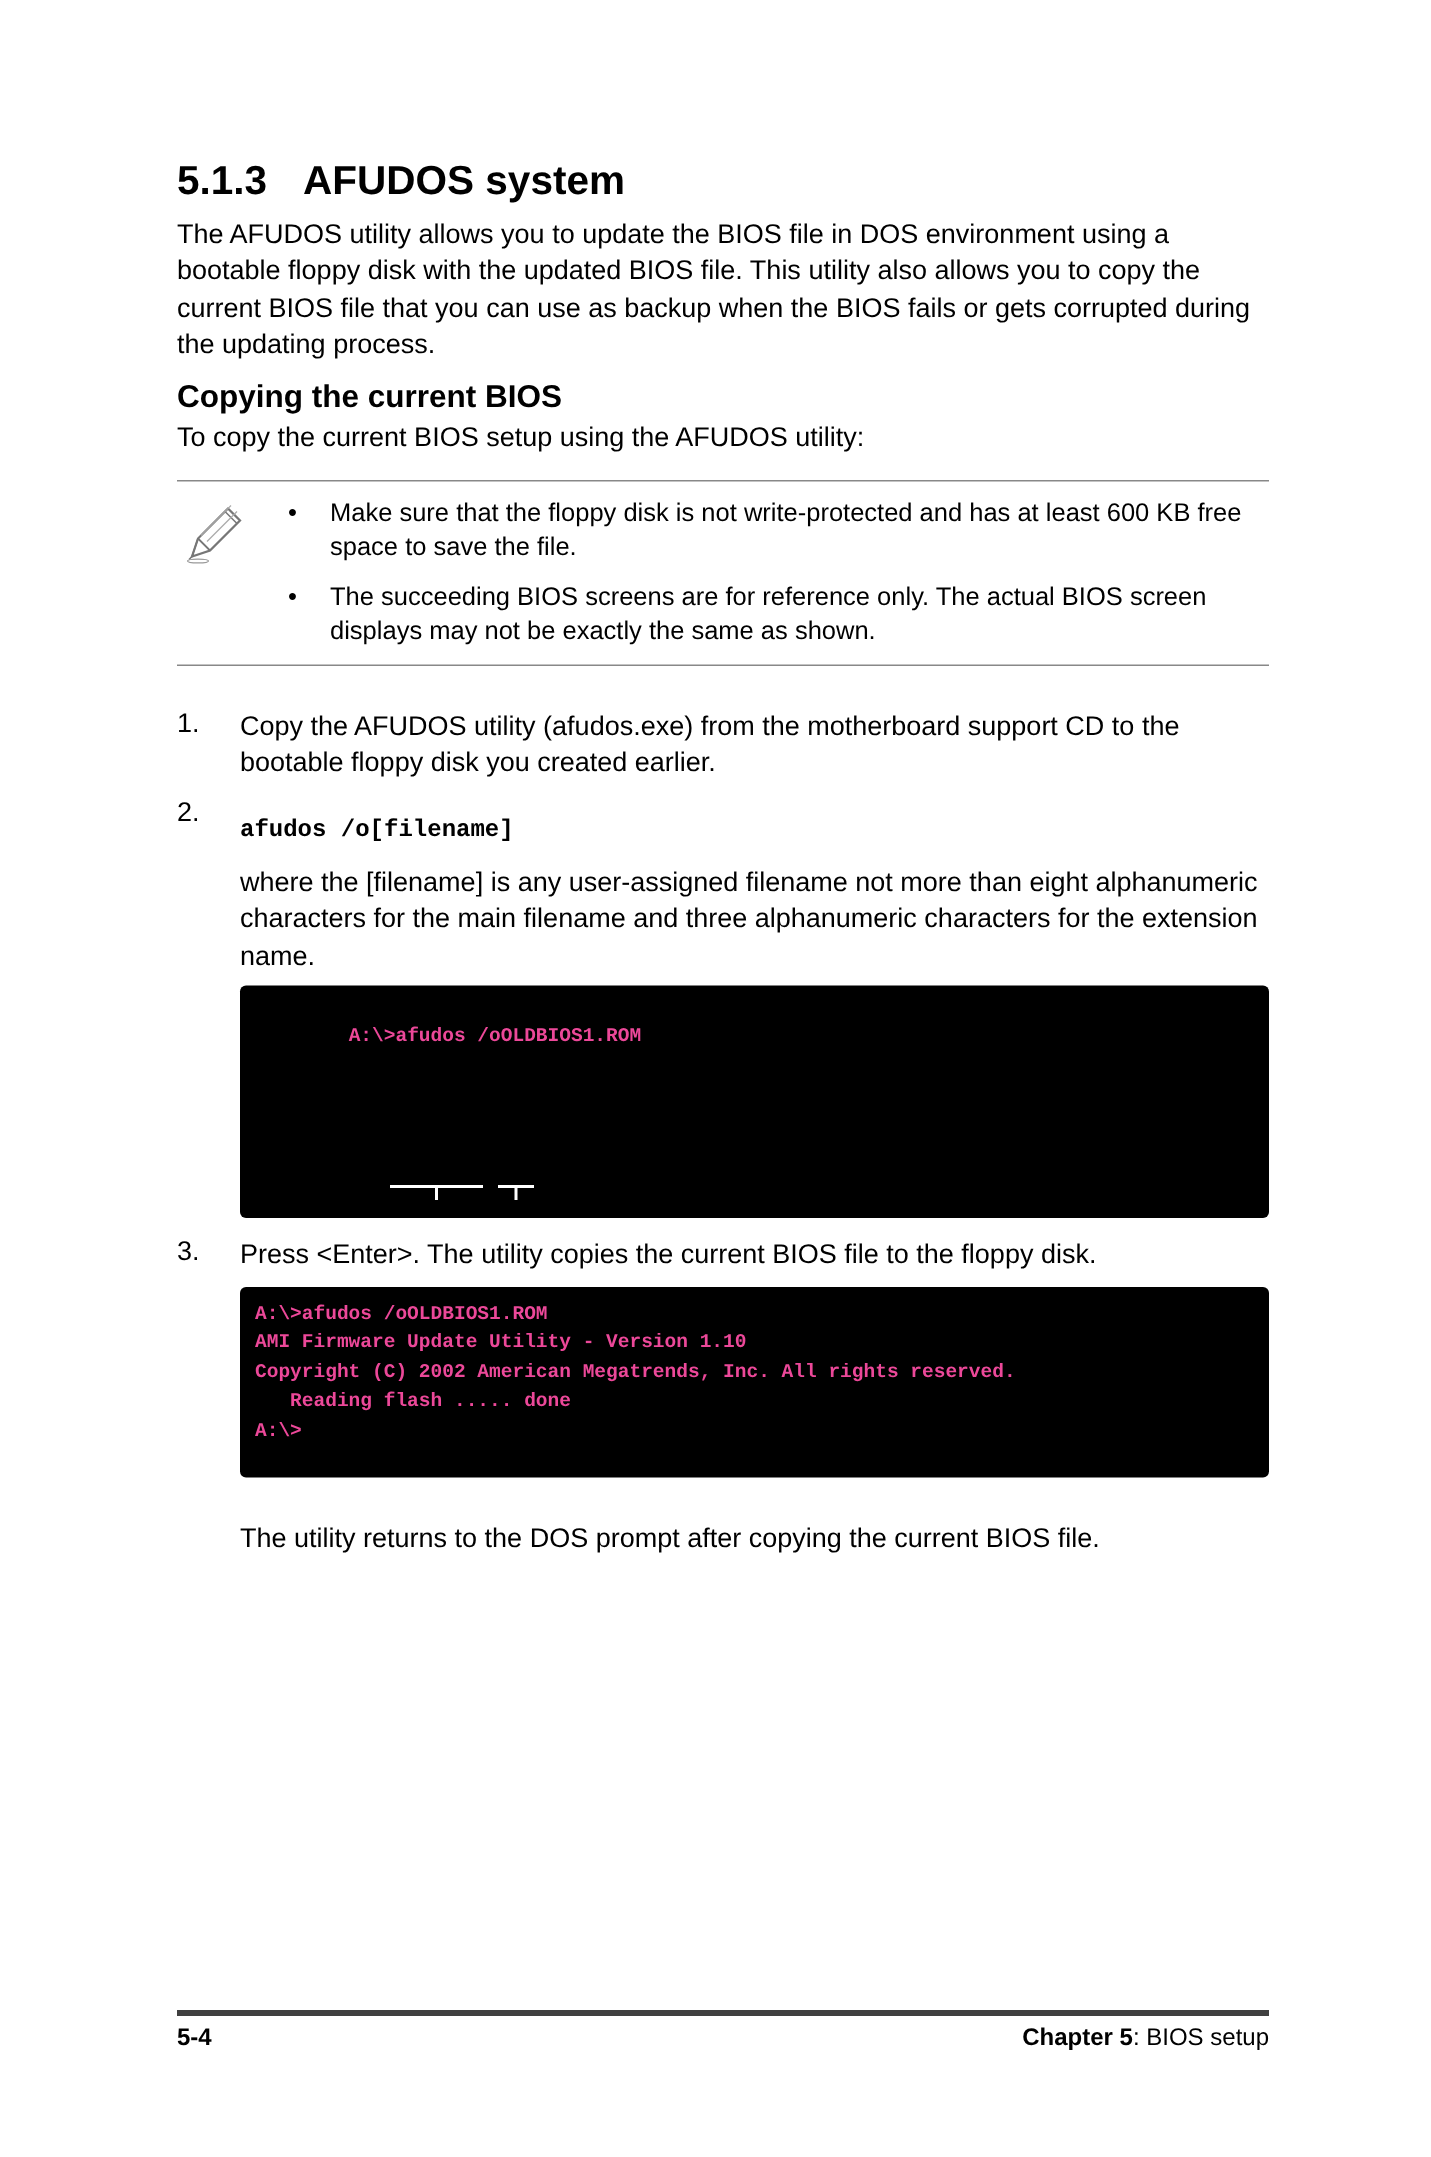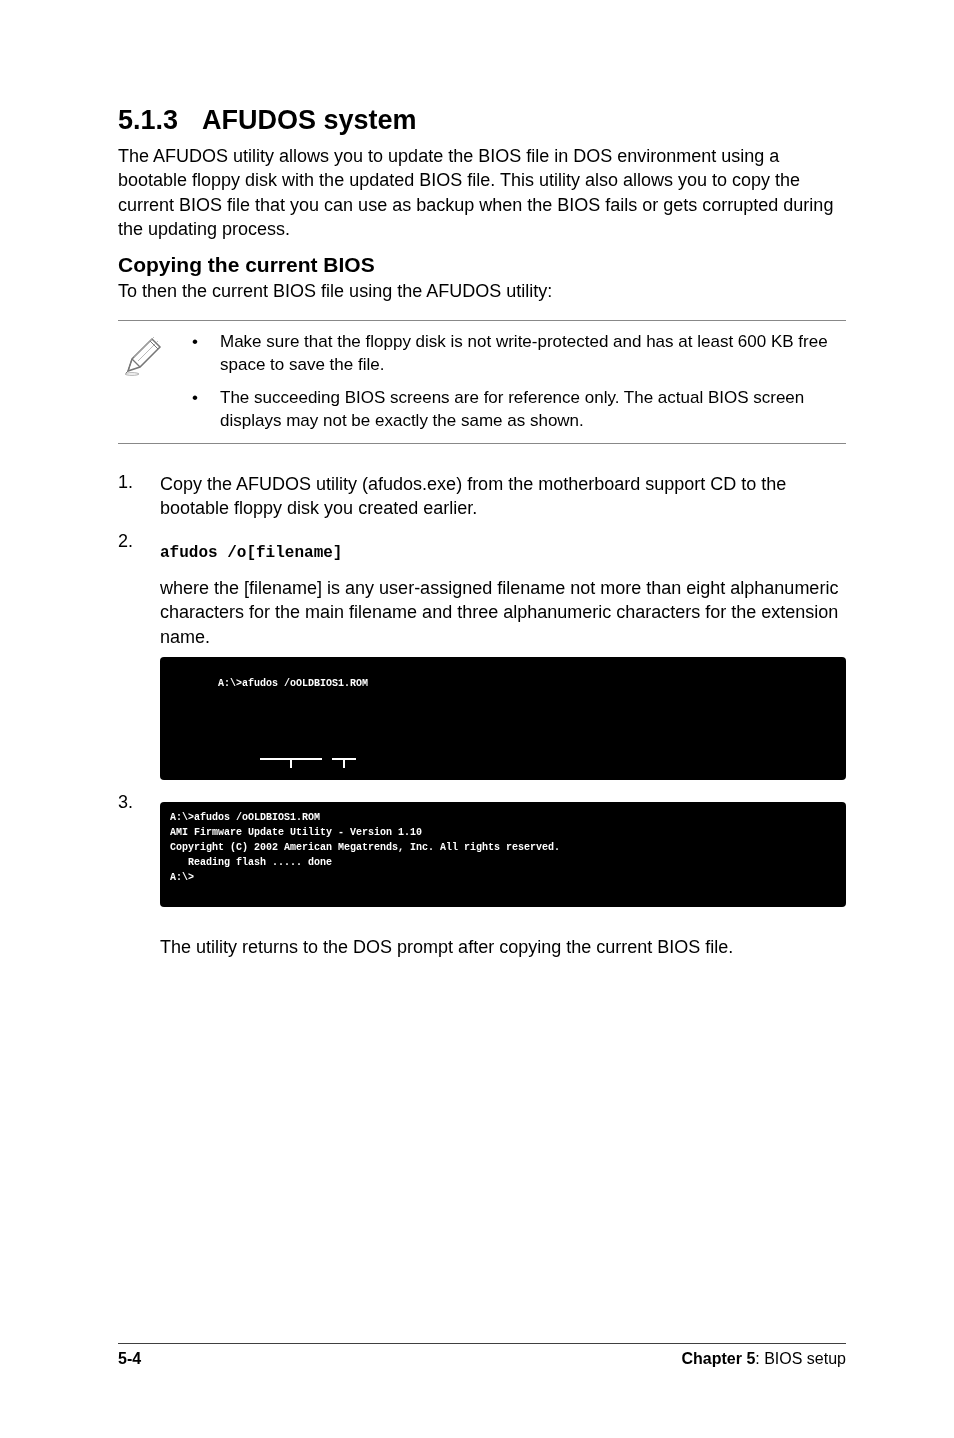--- a/index.html
+++ b/index.html
@@ -77,23 +77,23 @@
     .cmd {
       font-family: 'Courier New', monospace;
       font-weight: bold;
       font-size: 16px;
       margin-top: 12px;
       margin-bottom: 12px;
       display: block;
     }
     .code-block {
       background: #000;
-      color: #ffffff;
+      color: #ec4899;
       font-family: 'Courier New', monospace;
-      font-size: 10px;
+      font-size: 13px;
       font-weight: bold;
       padding: 6px 10px;
       border-radius: 4px;
       line-height: 1.5;
       white-space: pre;
     }
     .code-block-1 {
       margin: 8px 0 2px 0;
       padding: 4px 10px 14px 10px;
       position: relative;
@@ -121,41 +121,41 @@
     .code-block-2 {
       margin: 10px 0 18px 0;
       padding: 8px 10px 22px 10px;
     }
     .after-note { margin: 0 0 0 42px; line-height: 1.35; }
     .footer {
       position: absolute;
       bottom: 70px;
       left: 118px;
       right: 108px;
-      border-top: 1px solid #404040;
+      border-top: 4px solid #404040;
       padding-top: 6px;
       font-size: 16px;
       display: flex;
       justify-content: space-between;
     }
     .footer .pg { font-weight: bold; }
     .footer .chap { font-weight: bold; }
     .footer .chap .thin { font-weight: normal; }
   </style>
 </head>
 <body>
 
 <h2>
   <span class="sec-num">5.1.3</span><span>AFUDOS system</span>
 </h2>
 
 <p class="intro">The AFUDOS utility allows you to update the BIOS file in DOS environment using a bootable floppy disk with the updated BIOS file. This utility also allows you to copy the current BIOS file that you can use as backup when the BIOS fails or gets corrupted during the updating process.</p>
 
 <h3>Copying the current BIOS</h3>
-<p class="subhead-desc">To then the current BIOS file using the AFUDOS utility:</p>
+<p class="subhead-desc">To copy the current BIOS setup using the AFUDOS utility:</p>
 
 <div class="note-block">
   <div class="icon-col">
     <svg width="42" height="42" viewBox="0 0 42 42">
       <polygon points="6,36 10,24 30,4 38,12 18,32" fill="none" stroke="#777" stroke-width="1.5"></polygon>
       <line x1="10" y1="24" x2="18" y2="32" stroke="#777" stroke-width="1.2"></line>
       <line x1="28" y1="6" x2="36" y2="14" stroke="#777" stroke-width="1"></line>
       <line x1="12" y1="22" x2="32" y2="2" stroke="#aaa" stroke-width="0.8"></line>
       <line x1="16" y1="26" x2="36" y2="6" stroke="#aaa" stroke-width="0.8"></line>
       <path d="M4,38 Q5,37 6,36 L10,24" fill="none" stroke="#777" stroke-width="1"></path>
@@ -192,20 +192,21 @@
         <span class="underline-main" style="left:100px; width:62px;"></span>
         <span class="underline-main" style="left:172px; width:24px;"></span>
         <span class="tick" style="left:130px;"></span>
         <span class="tick" style="left:183px;"></span>
       </div>
     </div>
   </li>
   <li>
     <span class="num">3.</span>
     <div class="content">
+      <div>Press &lt;Enter&gt;. The utility copies the current BIOS file to the floppy disk.</div>
       <div class="code-block code-block-2">A:\&gt;afudos /oOLDBIOS1.ROM
 AMI Firmware Update Utility - Version 1.10
 Copyright (C) 2002 American Megatrends, Inc. All rights reserved.
    Reading flash ..... done
 A:\&gt;</div>
     </div>
   </li>
 </ol>
 
 <p class="after-note">The utility returns to the DOS prompt after copying the current BIOS file.</p>

